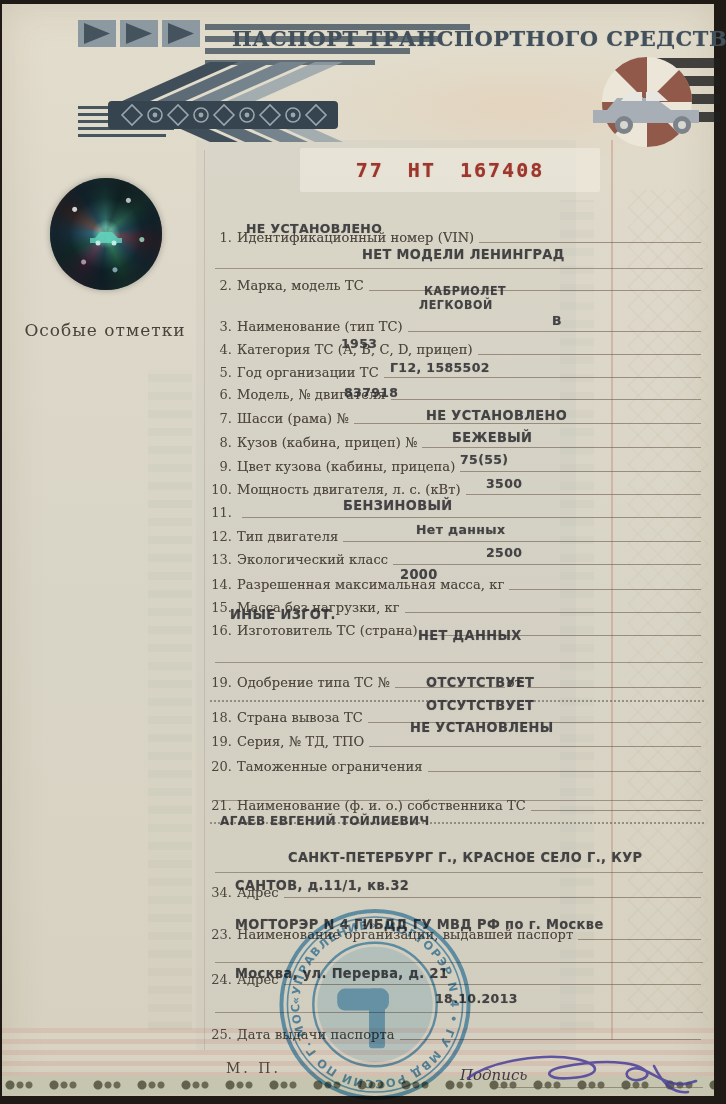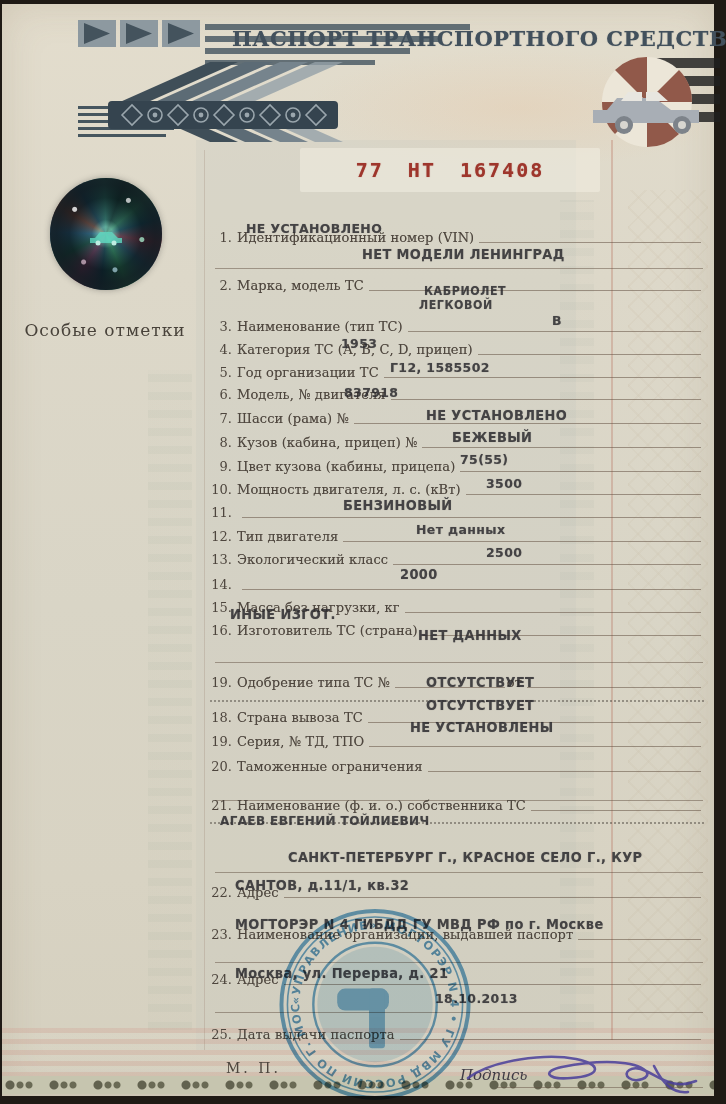--- a/index.html
+++ b/index.html
@@ -243,20 +243,21 @@
     <span class="lbl">Тип двигателя</span>
     <span class="line"></span>
   </div>
 <div class="row" style="top:549px">
     <span class="num">13.</span>
     <span class="lbl">Экологический класс</span>
     <span class="line"></span>
   </div>
 <div class="row" style="top:574px">
     <span class="num">14.</span>
+    <span class="lbl">Разрешенная максимальная масса, кг</span>
     <span class="line"></span>
   </div>
 <div class="row" style="top:597px">
     <span class="num">15.</span>
     <span class="lbl">Масса без нагрузки, кг</span>
     <span class="line"></span>
   </div>
 <div class="row" style="top:620px">
     <span class="num">16.</span>
     <span class="lbl">Изготовитель ТС (страна)</span>
@@ -288,21 +289,21 @@
   </div>
 <div class="xline" style="top:800px"></div>
 <div class="dots" style="top:822px"></div>
 <div class="row" style="top:795px">
     <span class="num">21.</span>
     <span class="lbl">Наименование (ф. и. о.) собственника ТС</span>
     <span class="line"></span>
   </div>
 <div class="xline" style="top:872px"></div>
 <div class="row" style="top:882px">
-    <span class="num">22.</span>
+    <span class="num">34.</span>
     <span class="lbl">Адрес</span>
     <span class="line"></span>
   </div>
 <div class="row" style="top:924px">
     <span class="num">23.</span>
     <span class="lbl">Наименование организации, выдавшей паспорт</span>
     <span class="line"></span>
   </div>
 <div class="xline" style="top:962px"></div>
 <div class="row" style="top:969px">

